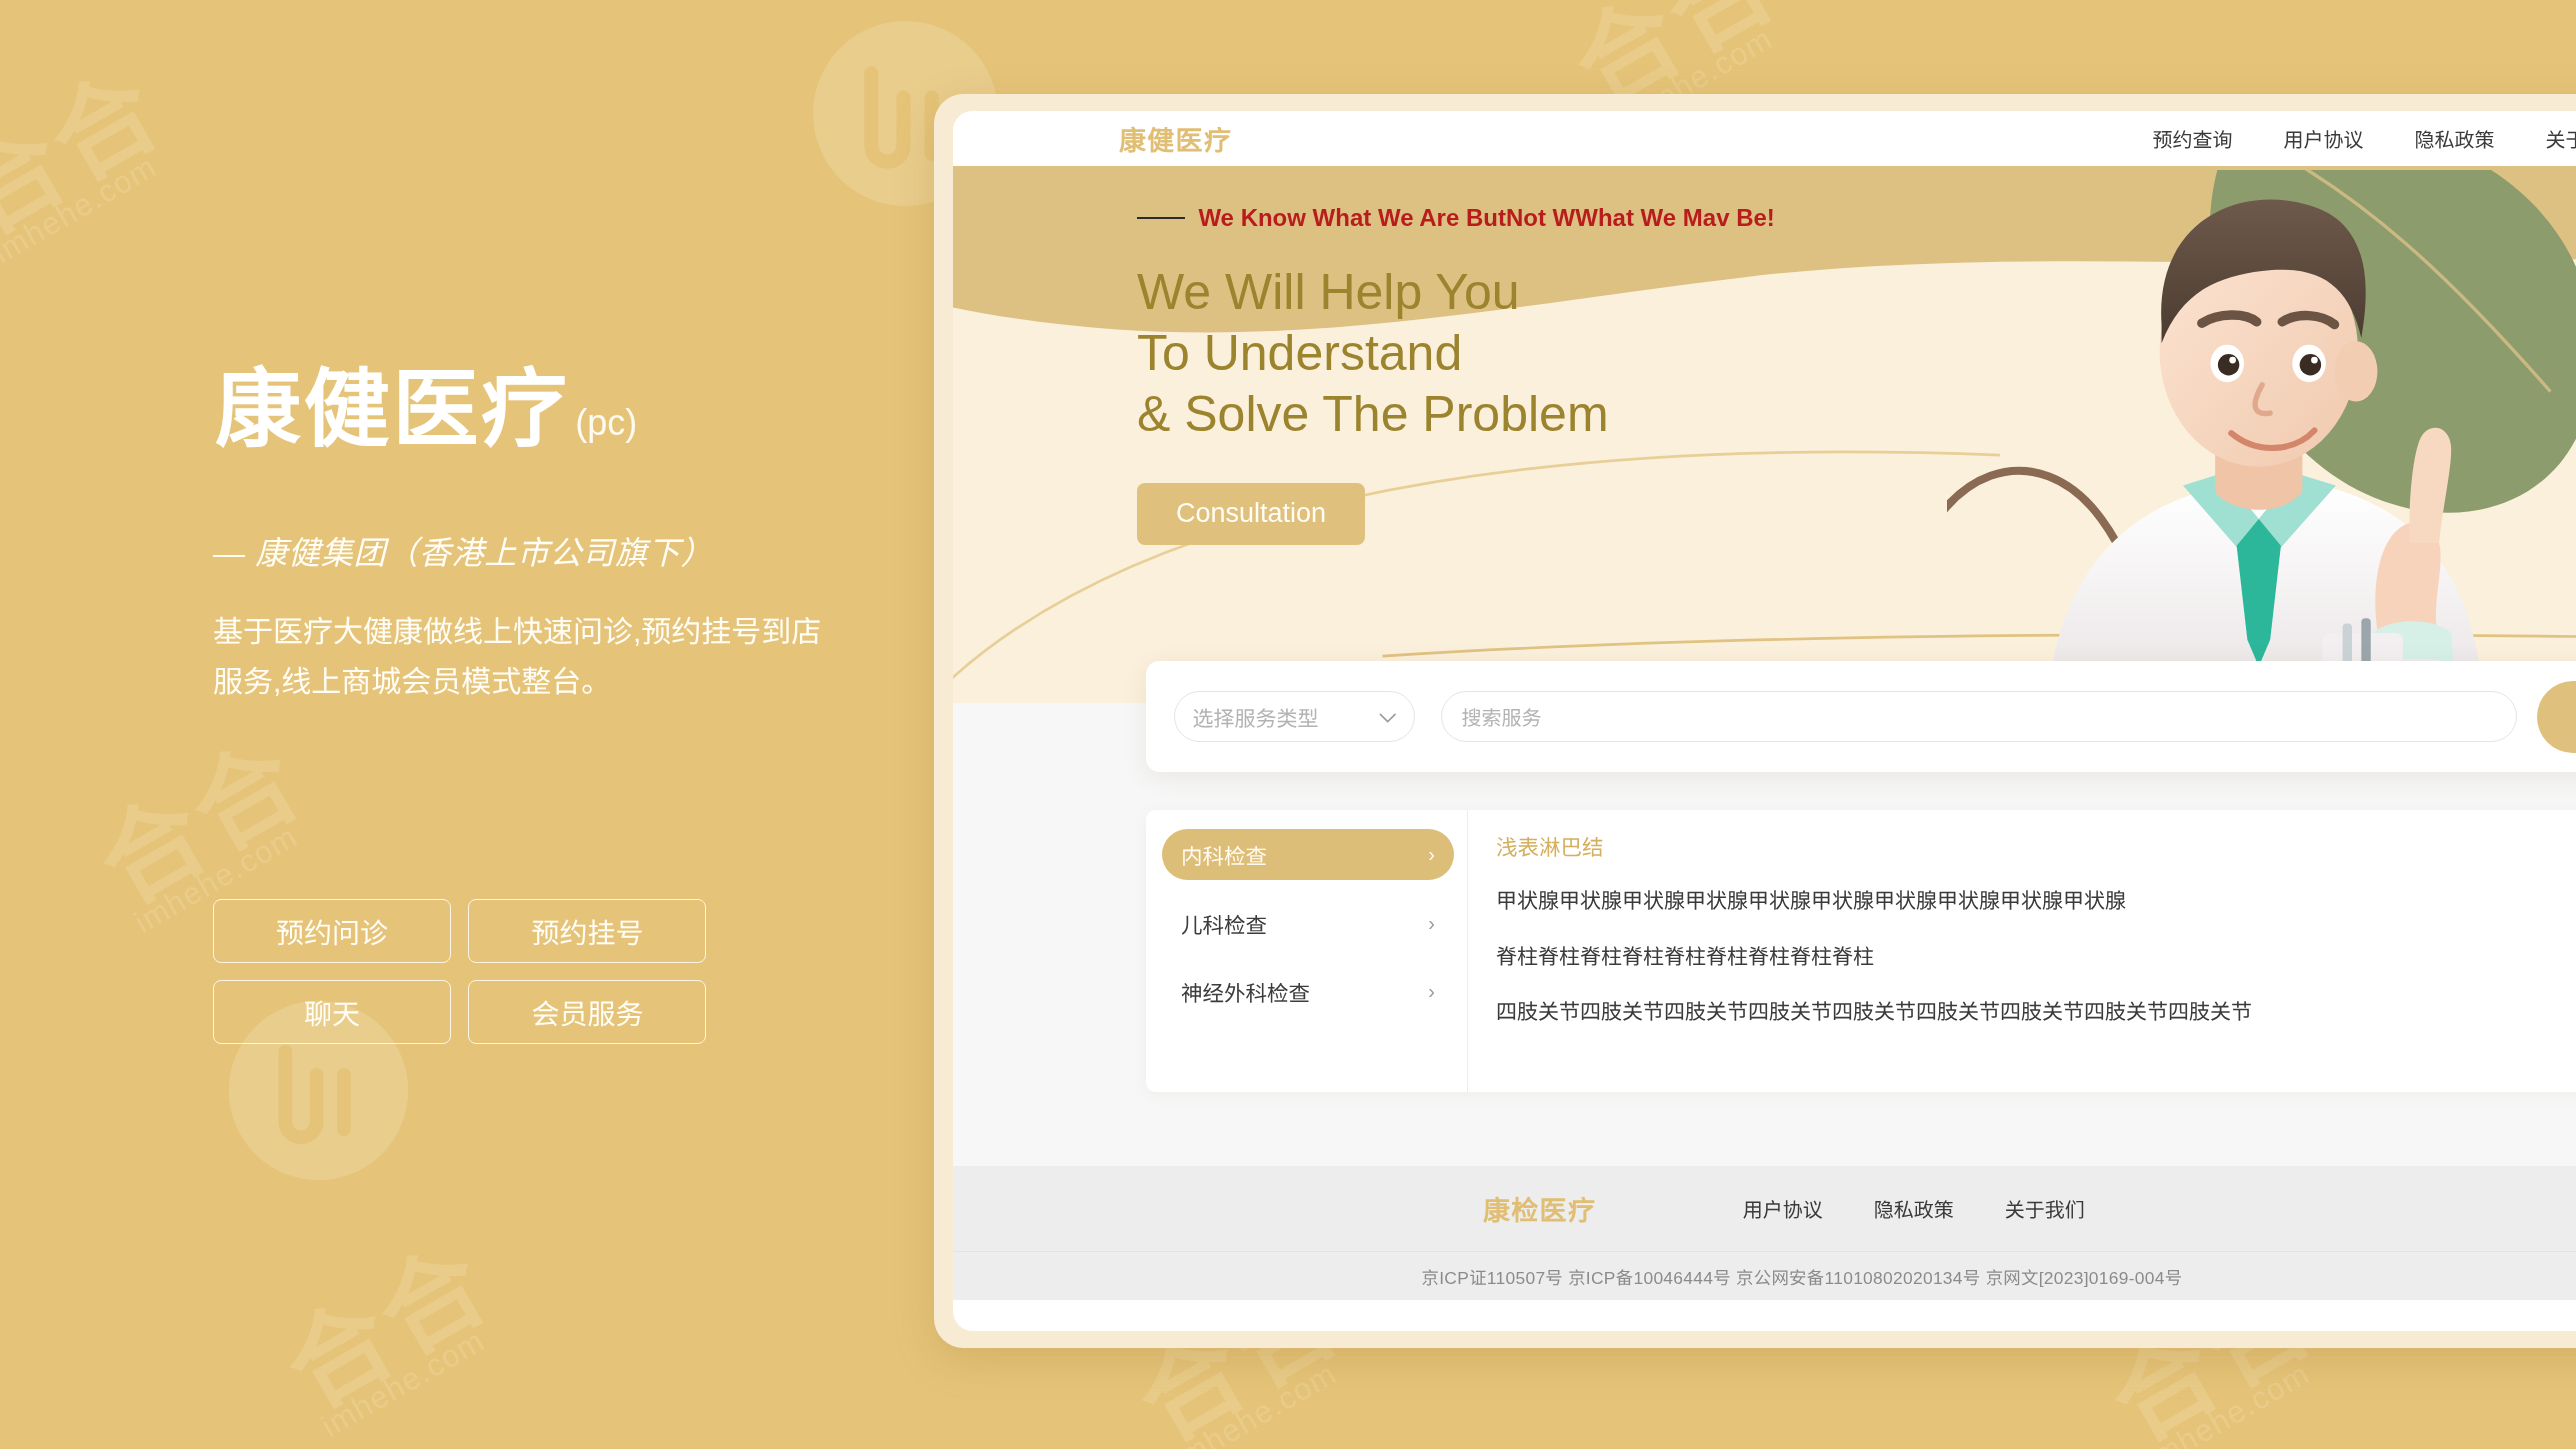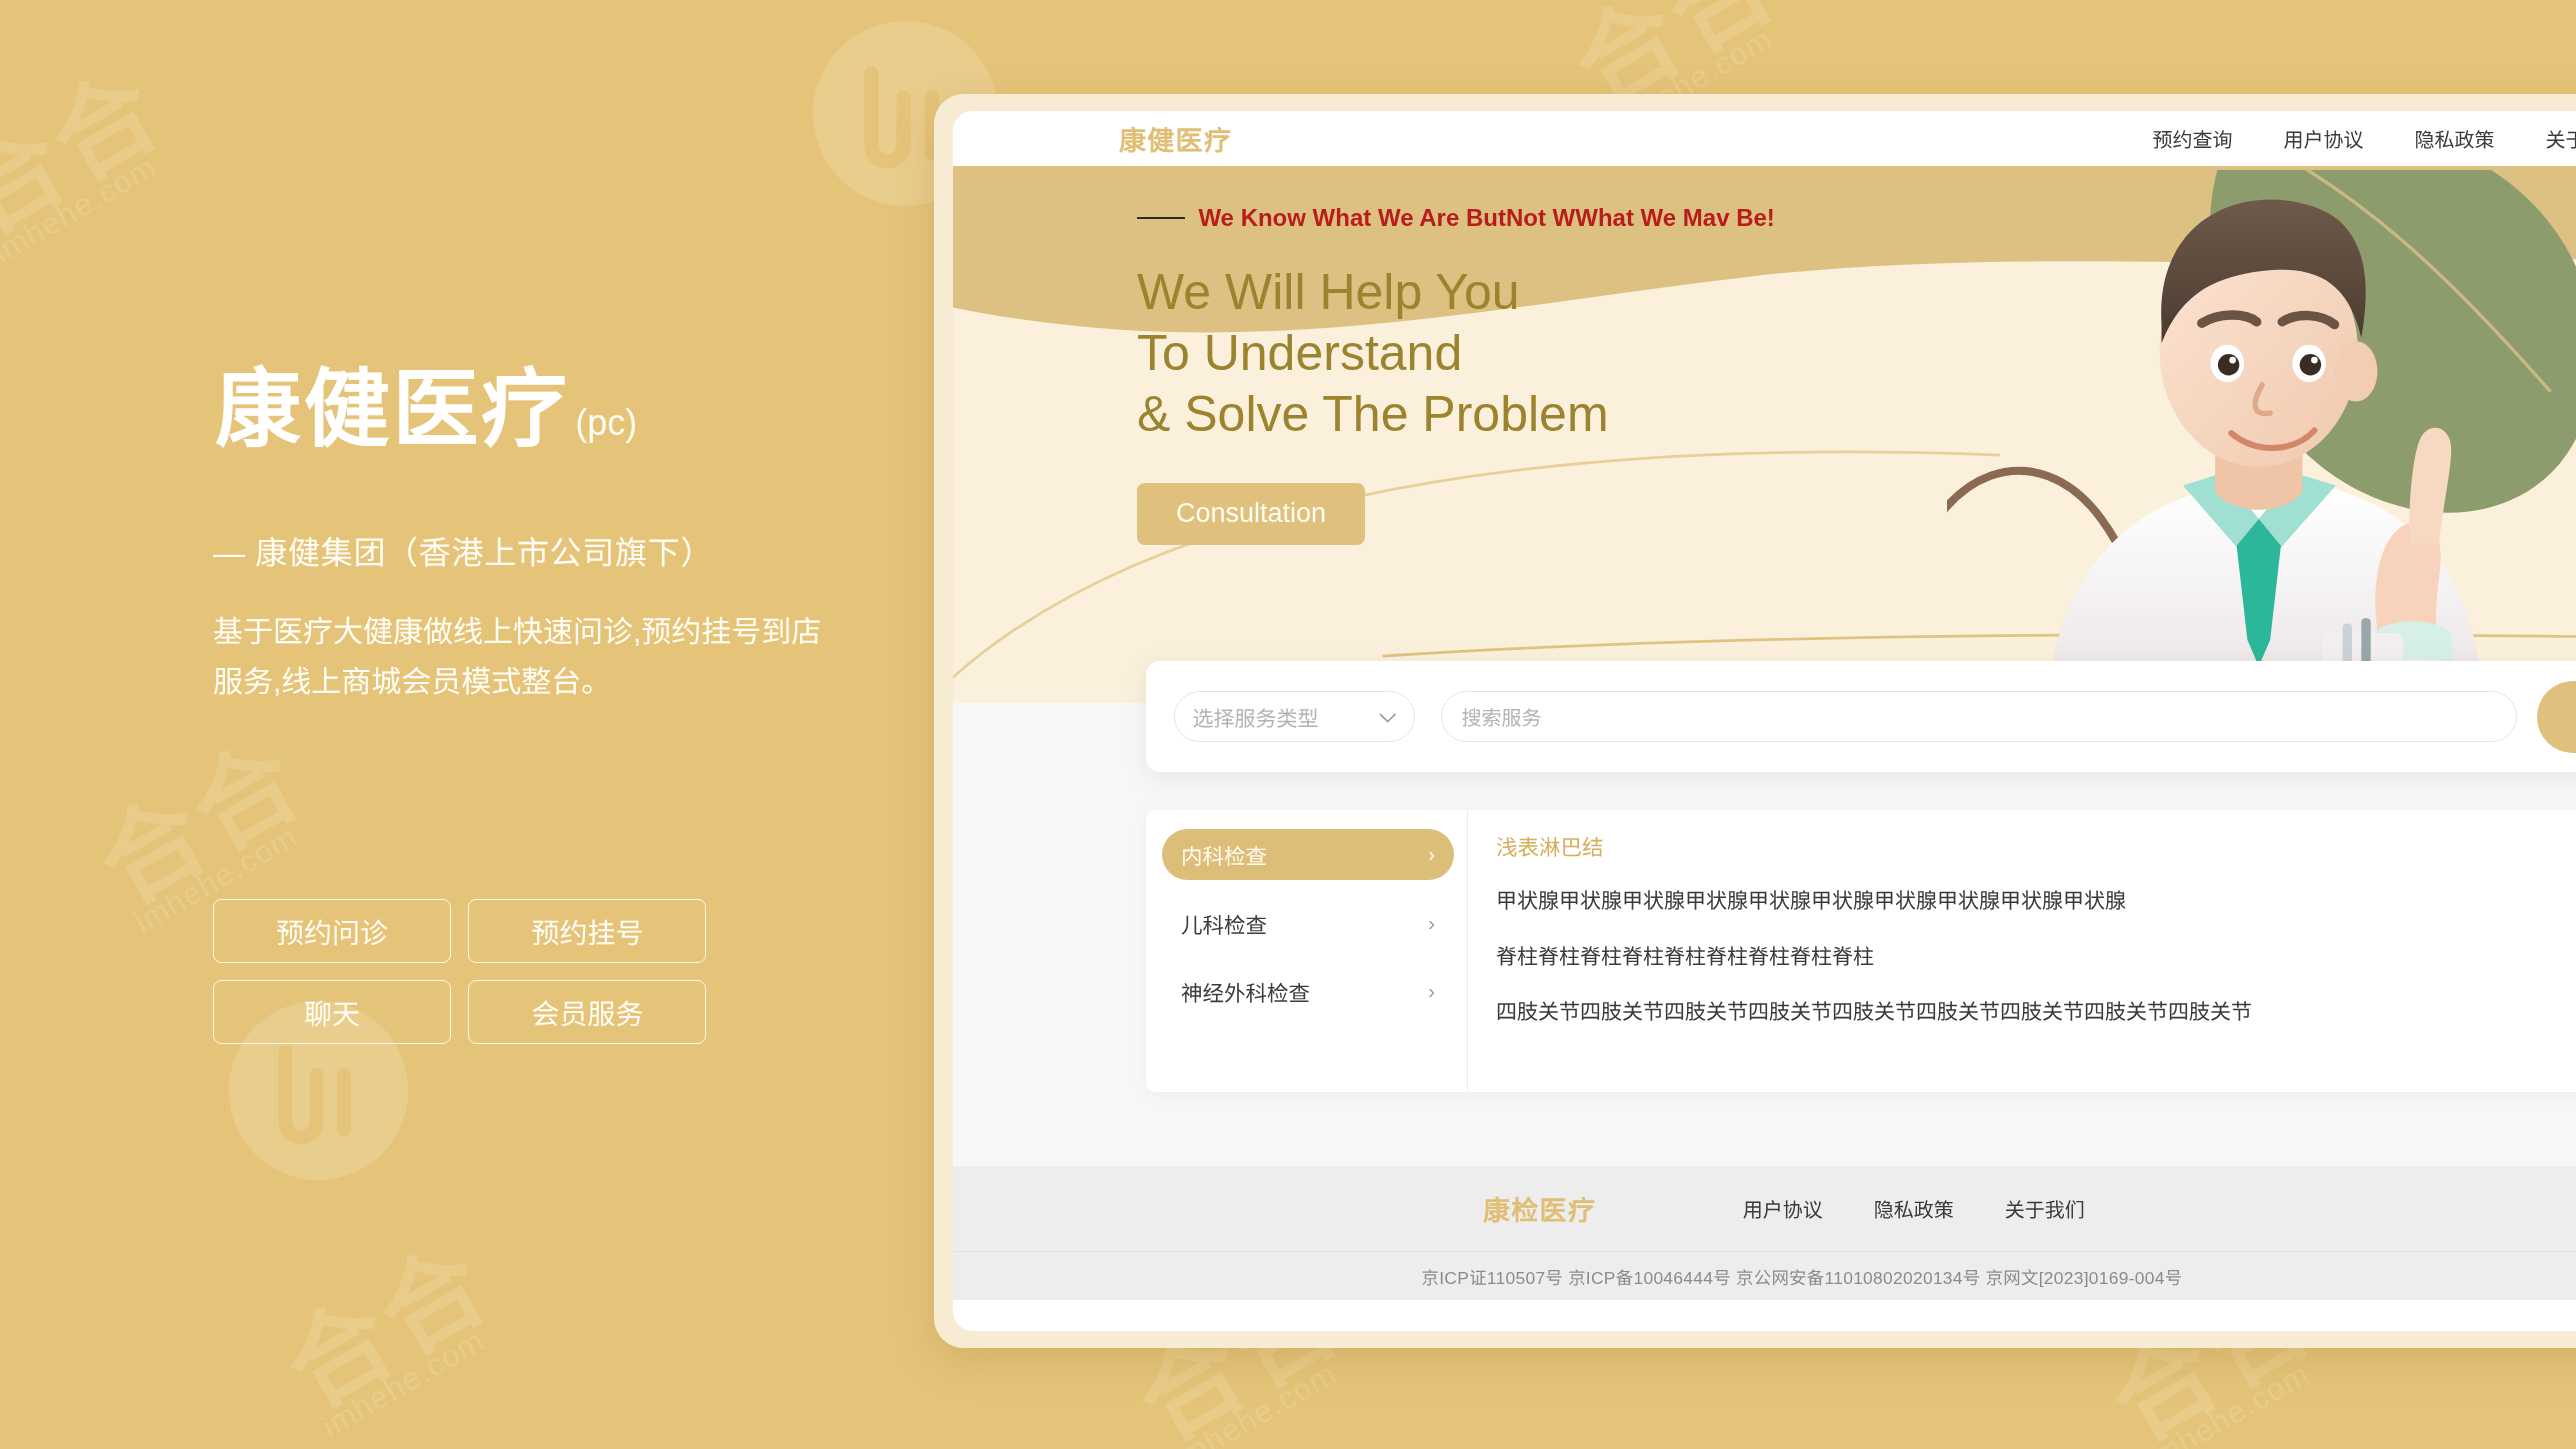--- a/index.html
+++ b/index.html
@@ -21,21 +21,21 @@
   .left-panel{position:absolute;left:0;top:0;width:932px;height:1449px;z-index:3;}
   .brand-row{position:absolute;left:215px;top:366px;display:flex;align-items:flex-end;}
   .brand-title{
     font-size:86px;font-weight:700;color:#ffffff;letter-spacing:2.7px;line-height:1;
     font-family:"DejaVu Sans","Liberation Sans",sans-serif;
   }
   .brand-sub{font-size:36px;color:#fdfaf2;margin-left:5.4px;margin-bottom:8px;font-weight:400;}
 
   .tagline{
     position:absolute;left:213px;top:527px;width:671px;
-    font-size:32px;color:#fffdf6;letter-spacing:0.7px;font-weight:400;
+    font-size:32px;color:#fffdf6;letter-spacing:0.7px;font-weight:400;font-style:italic;
   }
   .desc{
     position:absolute;left:213px;top:607px;width:637px;
     font-size:30px;line-height:1.66;color:#fffdf6;font-weight:400;
   }
 
   .btn-grid{position:absolute;left:213px;top:899px;width:590px;
     display:flex;flex-wrap:wrap;gap:17.4px 17.4px;}
   .cta-btn{
     width:238px;height:64px;border:1.3px solid #fdf6e6;border-radius:8px;

